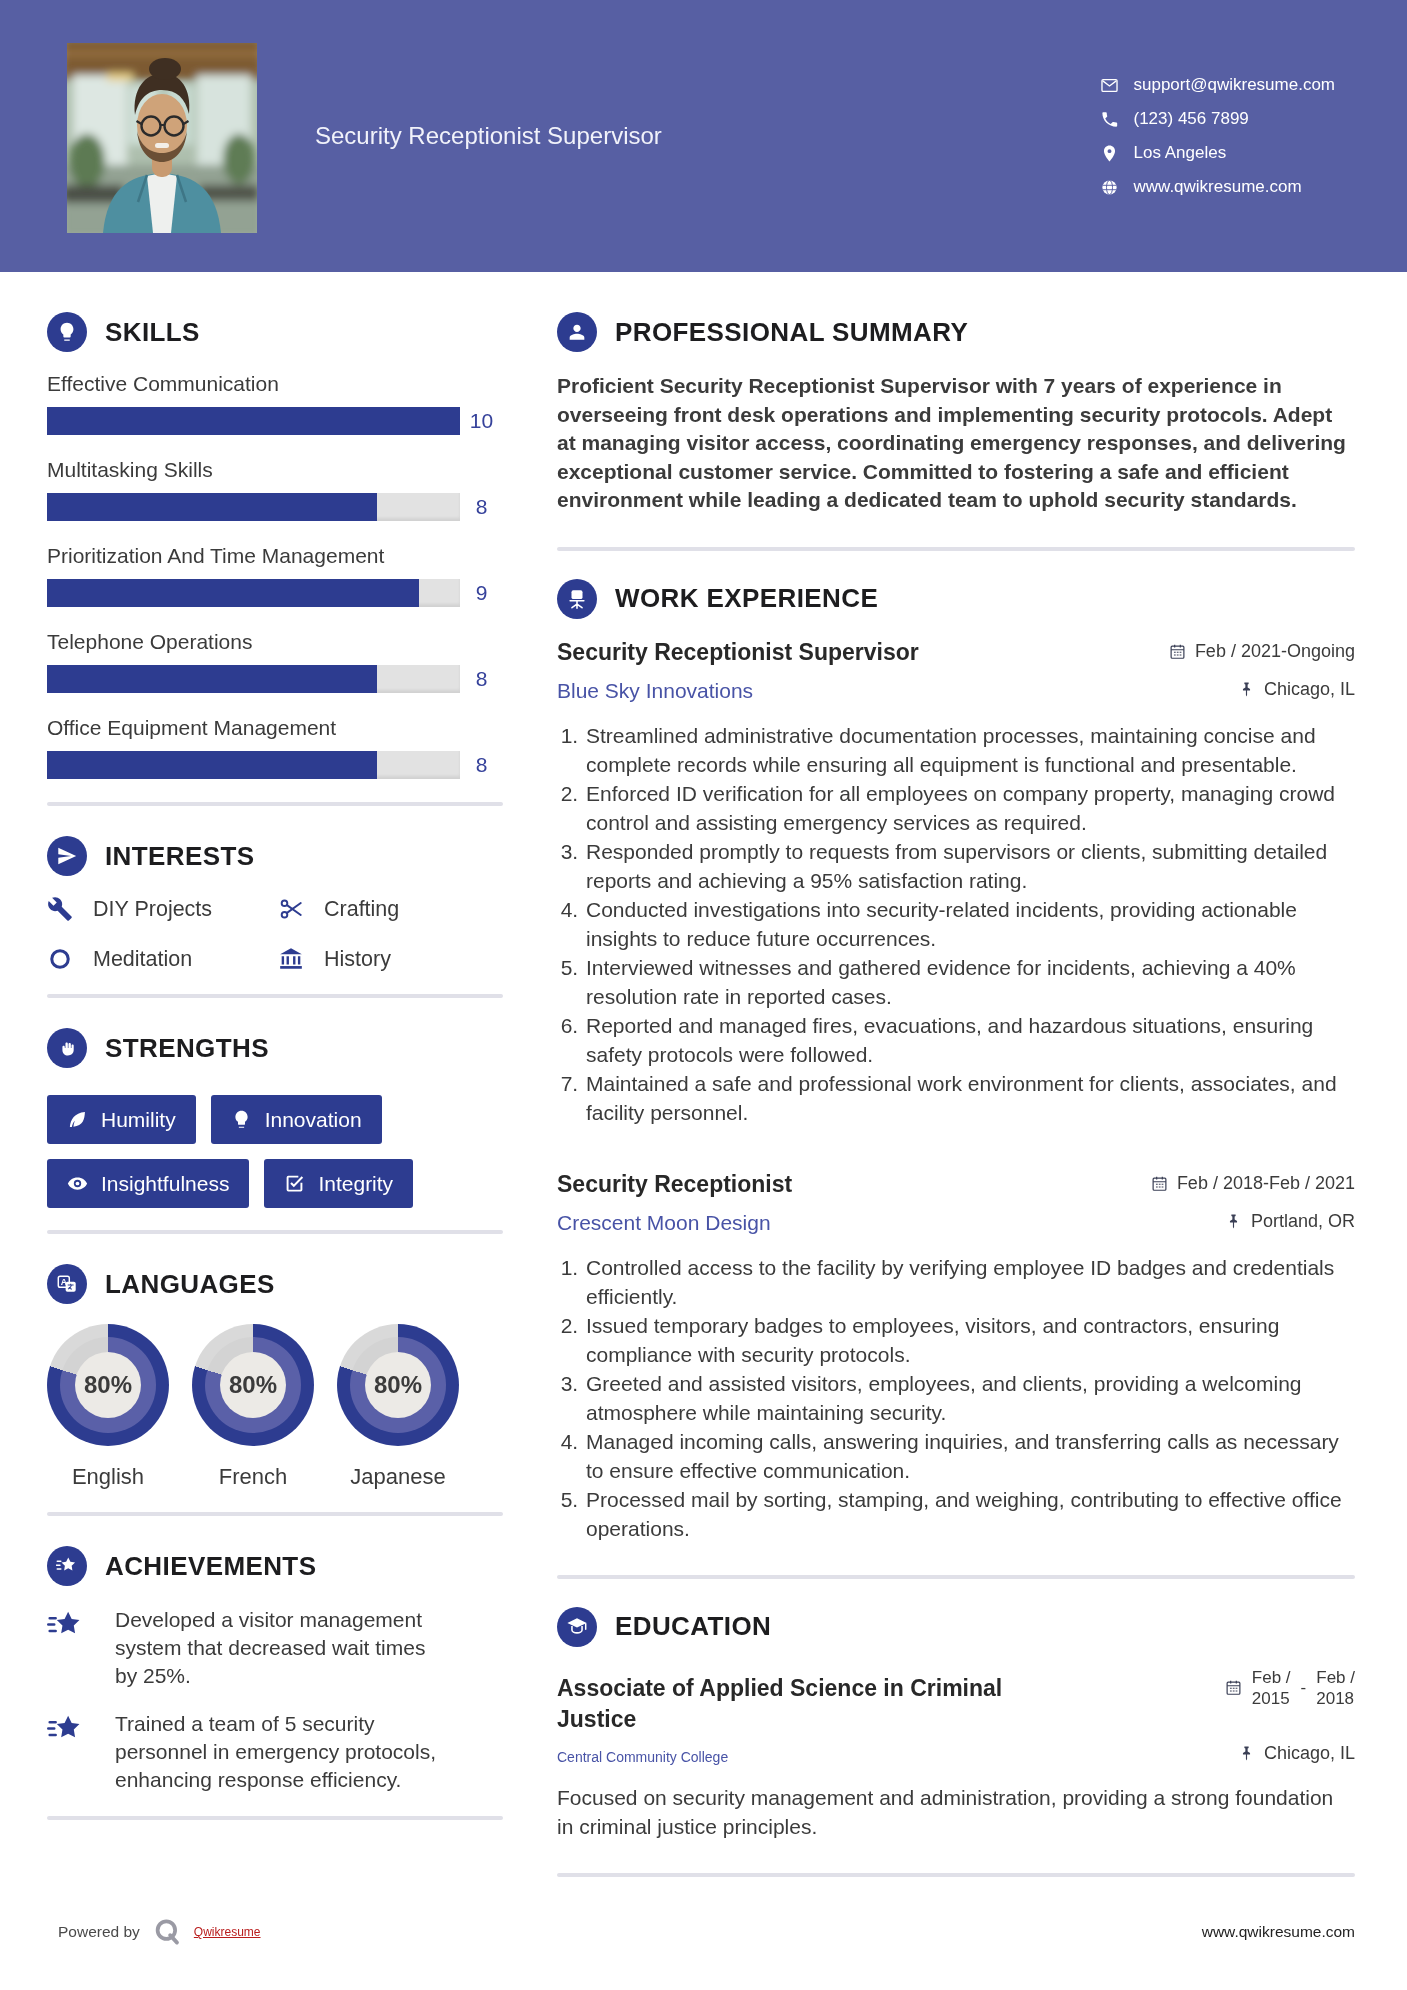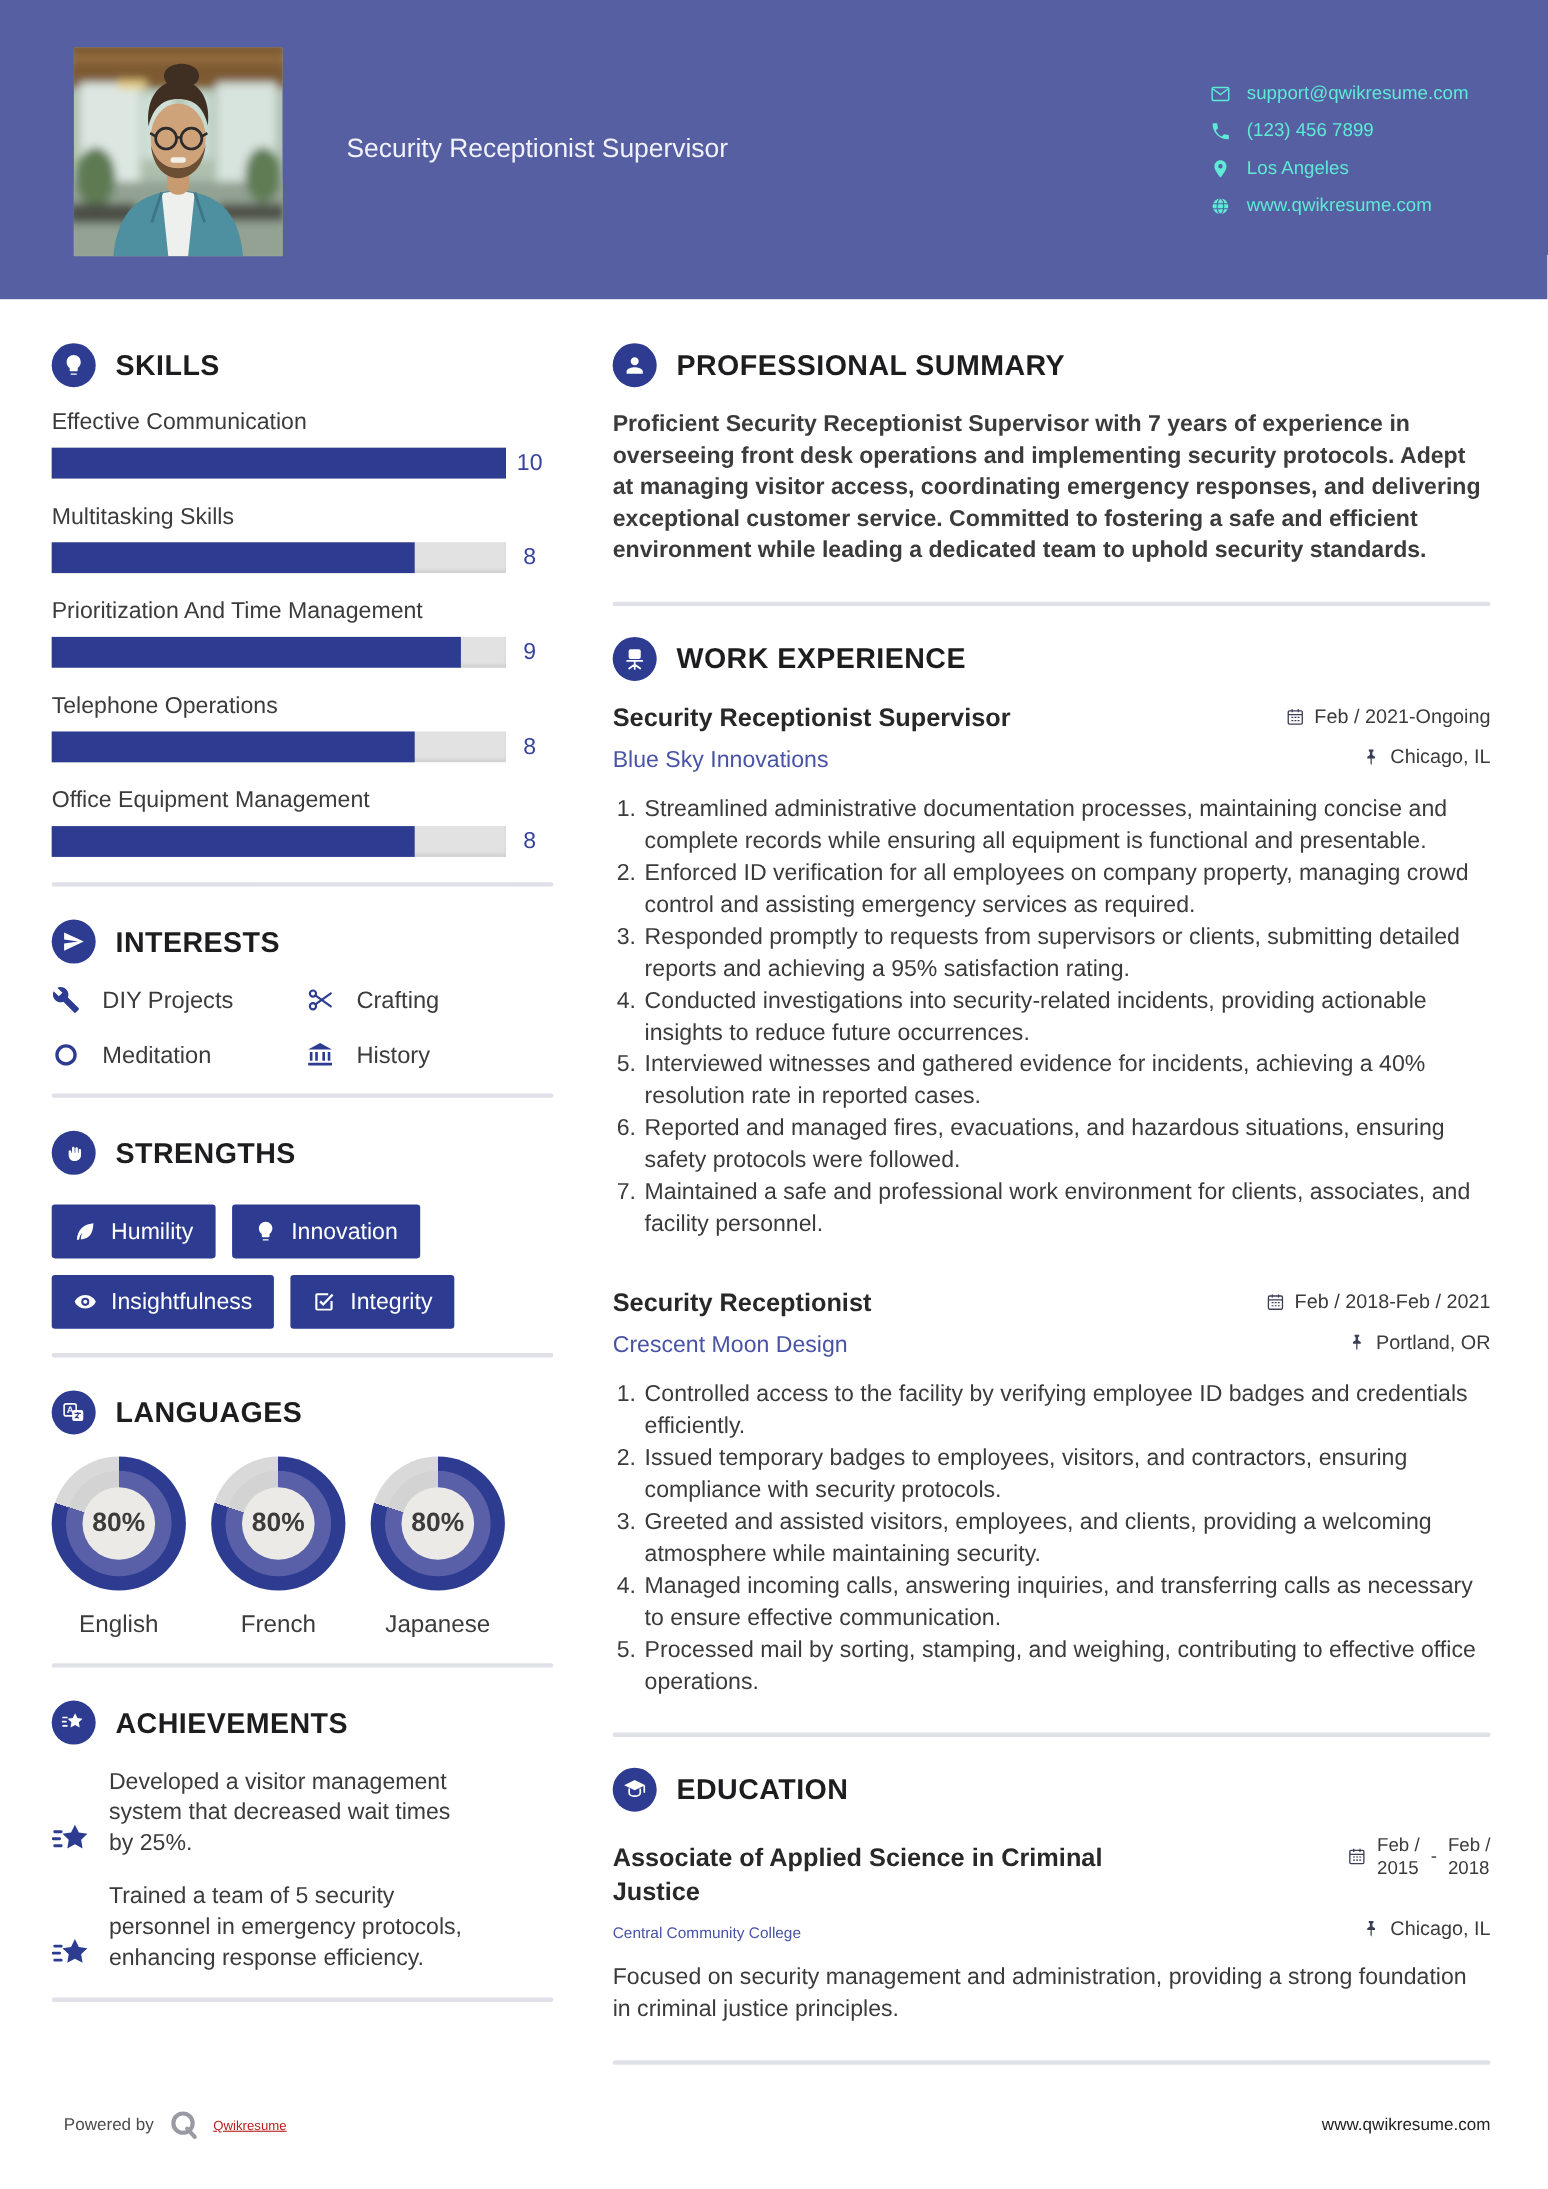--- a/index.html
+++ b/index.html
@@ -7,21 +7,21 @@
         font-family:"Liberation Sans",sans-serif;color:#3b3b3b;overflow:hidden;position:relative;}
 
   
   .hdr{height:272px;background:#575FA3;display:flex;align-items:center;
        padding:0 72px 0 67px;box-sizing:border-box;flex:0 0 auto;}
   .photo{width:190px;height:190px;flex:0 0 auto;margin-top:4px;display:block;}
   .idblock{margin-left:58px;}
   .name{font-size:47px;font-weight:bold;color:#fff;letter-spacing:1px;margin:0 0 15px;}
   .role{font-size:24px;color:#f1f2fa;font-weight:normal;margin:0;}
   .contact{margin-left:auto;display:flex;flex-direction:column;gap:14px;}
-  .c-row{display:flex;align-items:center;gap:15px;color:#5eead4;font-size:17px;text-decoration:none;}
+  .c-row{display:flex;align-items:center;gap:15px;color:#ffffff;font-size:17px;text-decoration:none;}
   .c-row svg{width:19px;height:19px;flex:0 0 auto;}
   .hdr-underline{height:6px;background:#d9dcec;margin:0 47px;border-radius:3px;}
 
   
   .cols{display:flex;align-items:flex-start;padding:40px 52px 0 47px;box-sizing:border-box;flex:1 1 auto;}
   .colL{width:456px;flex:0 0 456px;}
   .colR{flex:1 1 auto;margin-left:54px;min-width:0;}
 
   .sec-head{display:flex;align-items:center;gap:18px;margin:0 0 20px;}
   .sec-icon{width:40px;height:40px;border-radius:50%;background:#2D3C90;color:#fff;
@@ -56,21 +56,21 @@
   .langs{display:flex;gap:23px;margin-top:16px;}
   .lang{width:122px;display:flex;flex-direction:column;align-items:center;}
   .donut{width:122px;height:122px;border-radius:50%;position:relative;}
   .donut-mid{position:absolute;inset:13px;border-radius:50%;}
   .donut-center{position:absolute;inset:15px;border-radius:50%;background:#ECEAE6;
                 display:flex;align-items:center;justify-content:center;
                 font-size:24px;font-weight:bold;color:#3b3b3b;}
   .lang-label{margin-top:18px;font-size:22px;color:#3b3b3b;}
 
   
-  .ach{display:flex;gap:14px;margin-bottom:20px;align-items:flex-end;}
+  .ach{display:flex;gap:30px;margin-bottom:20px;}
   .ach svg{width:38px;height:34px;color:#2D3C90;flex:0 0 auto;margin-top:3px;}
   .ach-text{font-size:21px;line-height:28px;max-width:330px;color:#3b3b3b;}
 
   
   .summary-text{font-size:21px;line-height:28.5px;max-width:815px;margin:4px 0 0;color:#3b3b3b;font-weight:bold;}
 
   
   .job + .job{margin-top:44px;}
   .job-row{display:flex;justify-content:space-between;align-items:baseline;}
   .job-title{font-size:23px;font-weight:bold;color:#282828;margin:0;}

